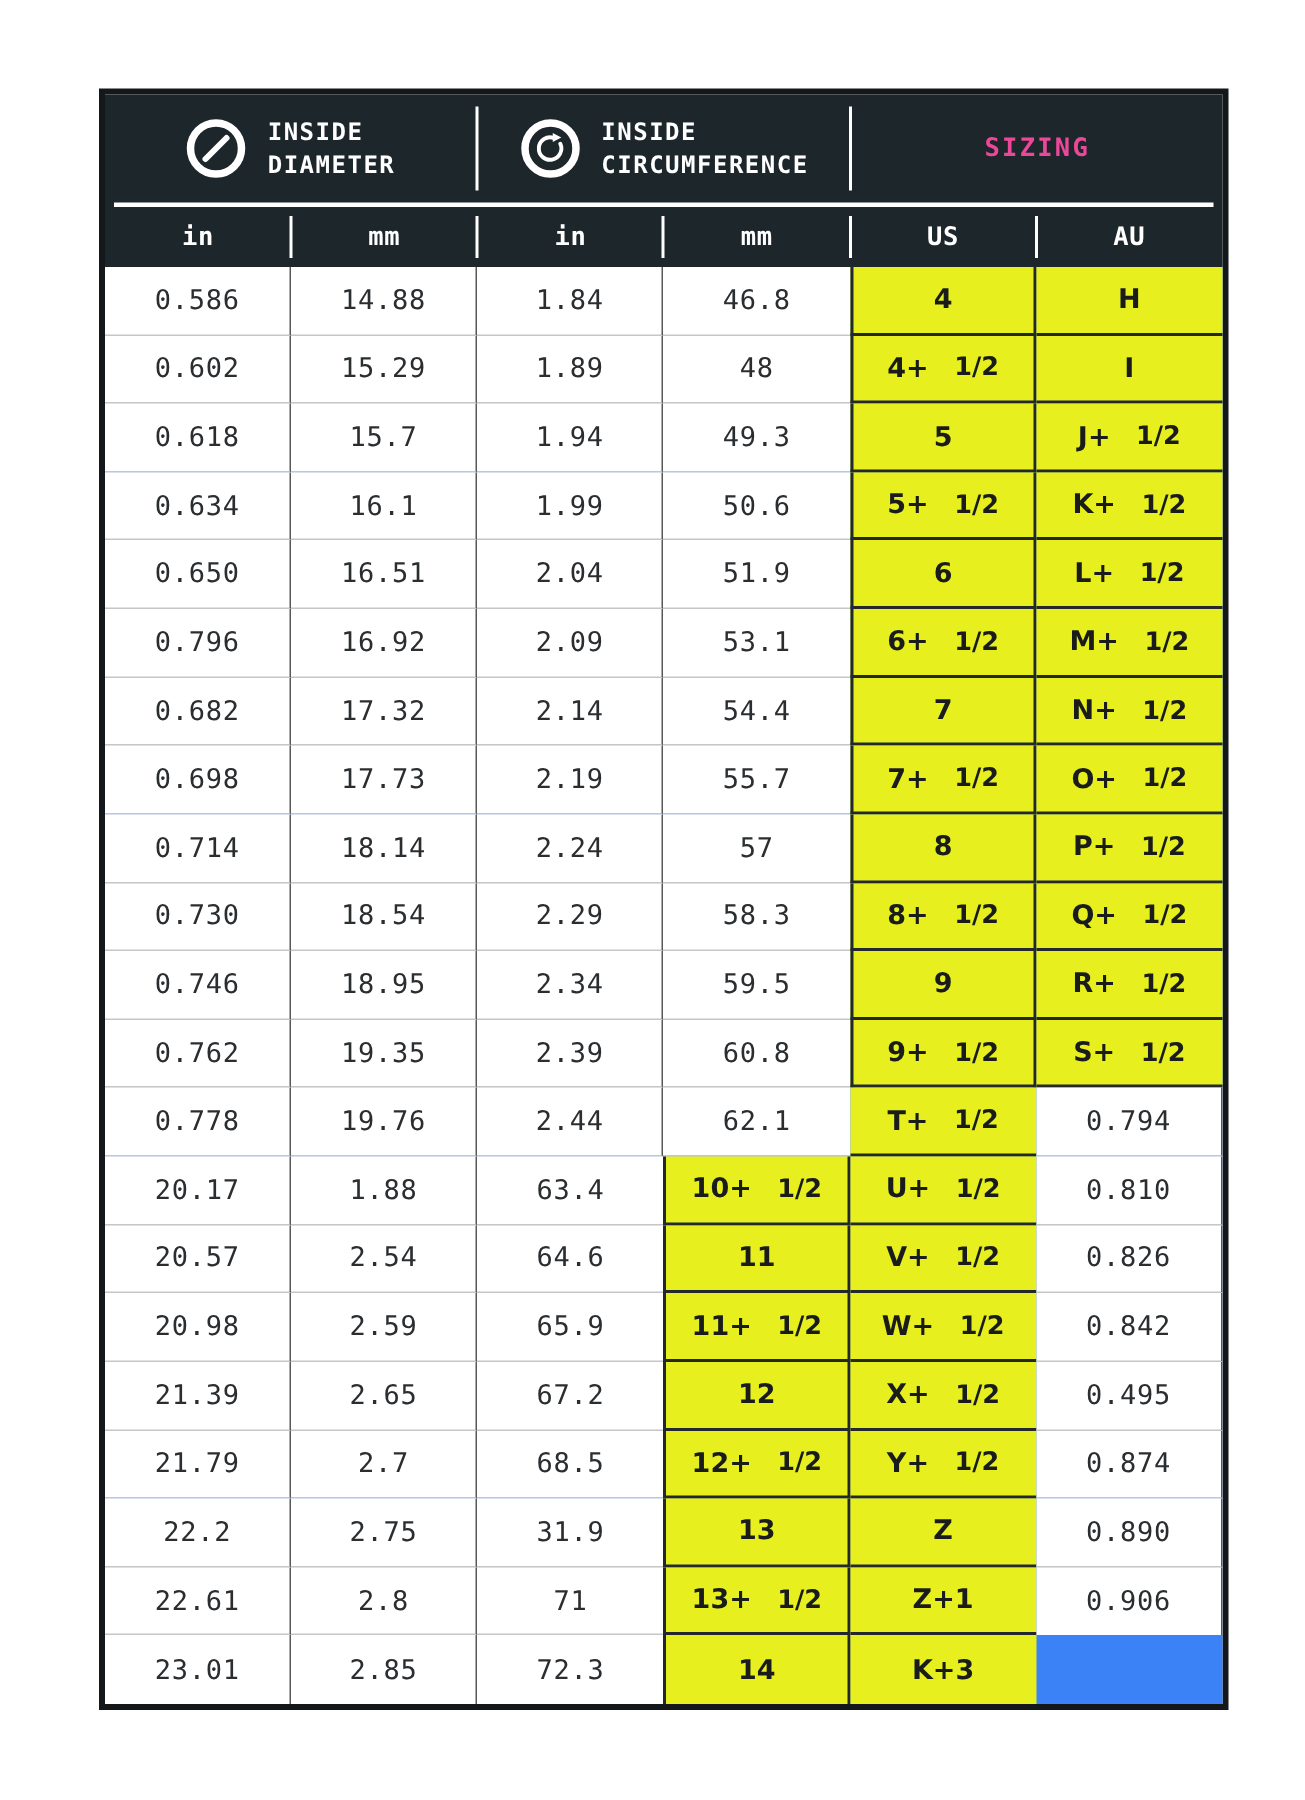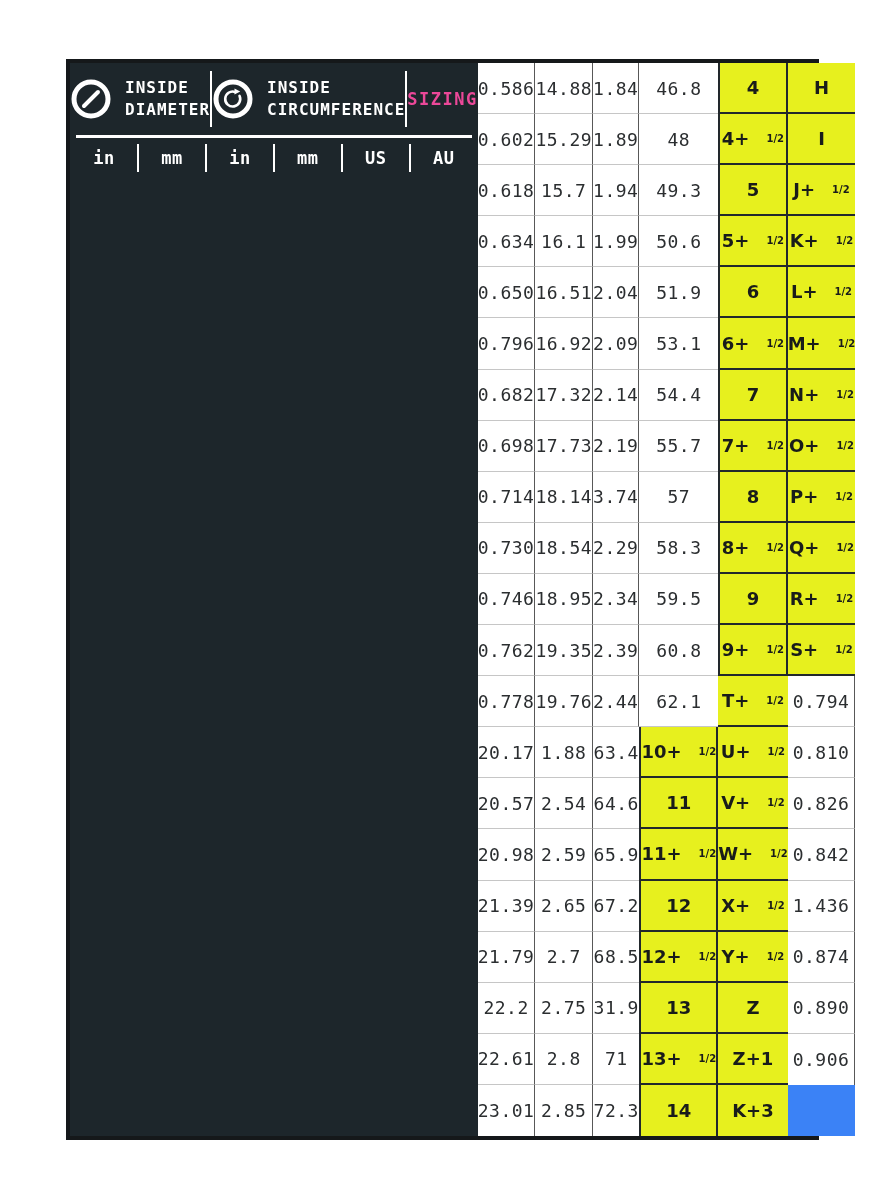--- a/index.html
+++ b/index.html
@@ -22,20 +22,21 @@
     overflow: hidden;
   }
   .chart {
     position: absolute;
     left: 66px;
     top: 59px;
     width: 753px;
     height: 1081px;
     border: 4px solid var(--outer-border);
     display: flex;
+    flex-direction: column;
     background: #ffffff;
   }
   .table-head { background: var(--header-bg); }
   .header {
     height: 72px;
     display: flex;
     align-items: stretch;
   }
   .header-sec {
     flex: 1;
@@ -120,21 +121,21 @@
     font-family: "DejaVu Sans", sans-serif;
     font-weight: bold;
     border-bottom: 2px solid var(--dark-line);
   }
   .size.col-4 {
     border-left: 2px solid var(--dark-line);
     border-right: 2px solid var(--dark-line);
   }
   .cell.last-row { border-bottom: none; }
   .size-base { font-size: 18px; font-weight: bold; }
-  .size-frac { font-size: 10px; font-weight: bold; margin-left: 17px; }
+  .size-frac { font-size: 17px; font-weight: bold; margin-left: 17px; }
 </style>
 </head>
 <body>
 
 <div class="page">
   <div class="chart">
 
     <div class="table-head">
       <div class="header">
 
@@ -266,21 +267,21 @@
         <div class="cell size col-4">
           <span class="size-base">7+</span>
           <span class="size-frac">1/2</span>
         </div>
         <div class="cell size col-5">
           <span class="size-base">O+</span>
           <span class="size-frac">1/2</span>
         </div>
         <div class="cell num col-0">0.714</div>
         <div class="cell num col-1">18.14</div>
-        <div class="cell num col-2">3.74</div>
+        <div class="cell num col-2">2.24</div>
         <div class="cell num col-3">57</div>
         <div class="cell size col-4">
           <span class="size-base">8</span>
         </div>
         <div class="cell size col-5">
           <span class="size-base">P+</span>
           <span class="size-frac">1/2</span>
         </div>
         <div class="cell num col-0">0.730</div>
         <div class="cell num col-1">18.54</div>
@@ -364,21 +365,21 @@
         <div class="cell num col-1">21.39</div>
         <div class="cell num col-2">2.65</div>
         <div class="cell num col-3">67.2</div>
         <div class="cell size col-4">
           <span class="size-base">12</span>
         </div>
         <div class="cell size col-5">
           <span class="size-base">X+</span>
           <span class="size-frac">1/2</span>
         </div>
-        <div class="cell num col-0">1.436</div>
+        <div class="cell num col-0">0.495</div>
         <div class="cell num col-1">21.79</div>
         <div class="cell num col-2">2.7</div>
         <div class="cell num col-3">68.5</div>
         <div class="cell size col-4">
           <span class="size-base">12+</span>
           <span class="size-frac">1/2</span>
         </div>
         <div class="cell size col-5">
           <span class="size-base">Y+</span>
           <span class="size-frac">1/2</span>

